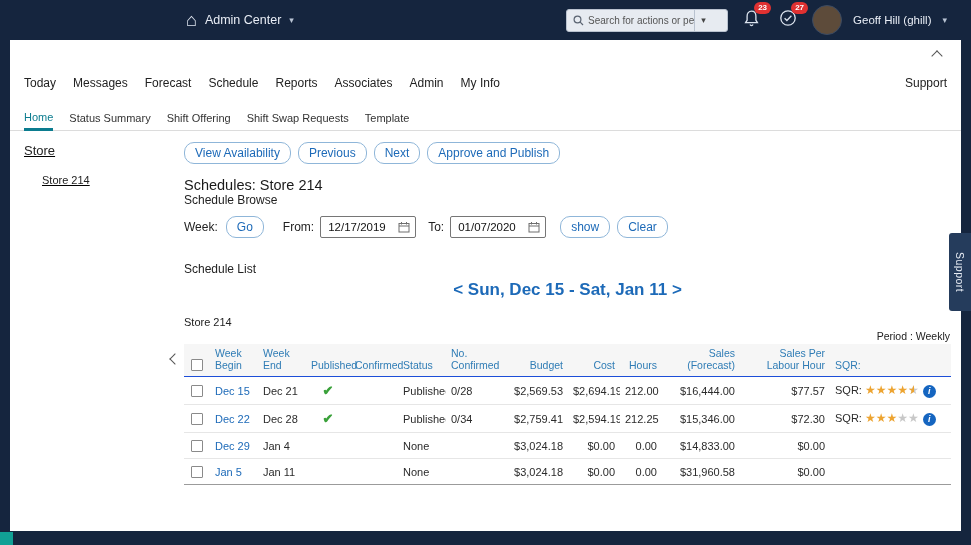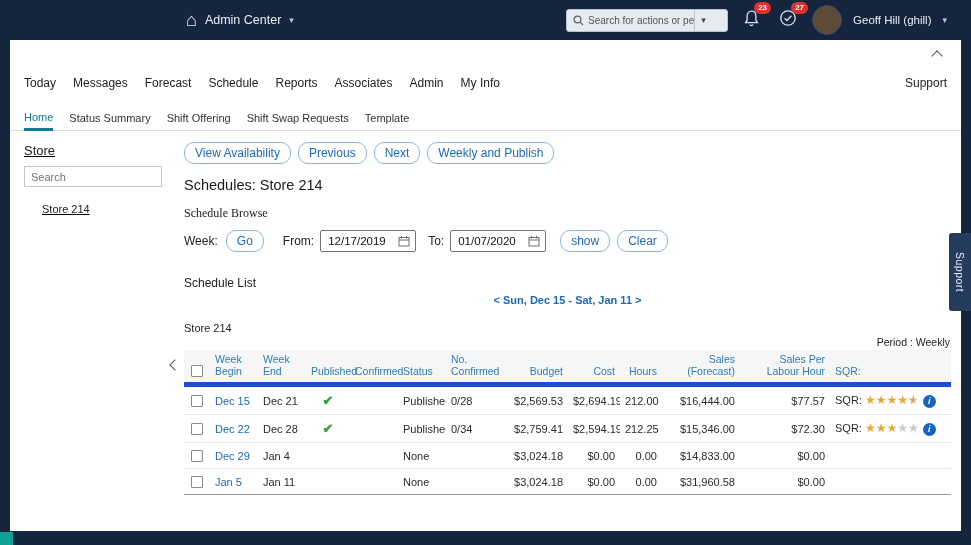--- a/index.html
+++ b/index.html
@@ -49,42 +49,42 @@
 
   .body { display:flex; }
   .sidebar { width:162px; padding:12px 0 0 14px; flex-shrink:0;text-decoration:underline; }
   .sidebar-title { font-size:13px; color:#222; }
   .sidebar-search { margin-top:8px; width:138px; height:21px; border:1px solid #c6c6c6; font-size:11px; padding:0 6px; outline:none; font-family:inherit; color:#333; }
   .store-item { margin:16px 0 0 18px; font-size:11px; color:#222; cursor:pointer; }
 
   .content { flex:1; padding:11px 10px 0 12px; position:relative; }
   .btn { background:#fff; border:1px solid #8fb6d9; color:#1d6ab8; font-size:12px; padding:3px 10px; border-radius:10px; margin-right:7px; cursor:pointer; font-family:inherit; white-space:nowrap; }
   .page-title { margin-top:13px; font-size:14.5px; font-weight:normal; color:#1a1a1a; }
-  .section-label { margin-top:13px; font-size:12px; color:#222;font-family:Liberation Serif, serif; }
+  .section-label { margin-top:0; font-size:12px; color:#222; }
 
   .week-row { display:flex; align-items:center; margin-top:9px; font-size:12px; color:#222; }
   .selectbox { display:flex; align-items:center; justify-content:space-between; border:1px solid #767676; height:22px; width:106px; margin-left:6px; padding:0 5px 0 7px; font-size:11.5px; font-weight:bold; color:#111; border-radius:2px; background:#fff; cursor:pointer; }
   .selarrow { font-size:7px; color:#333; }
   .gobtn { margin-left:8px; }
   .lbl { margin-left:12px; }
   .datebox { display:flex; align-items:center; justify-content:space-between; border:1px solid #767676; height:22px; width:96px; margin-left:6px; padding:0 5px 0 7px; font-size:11.5px; color:#111; background:#fff; border-radius:2px; cursor:text; }
   .cal { display:flex; cursor:pointer; }
   .showbtn { margin-left:14px; }
 
   .list-heading { margin-top:24px; font-size:12px; color:#222; }
-  .range-nav { text-align:center; margin-top:4px; font-size:11px; font-weight:bold; color:#1d6ab8; cursor:pointer; }
+  .range-nav { text-align:center; margin-top:4px; font-size:17px; font-weight:bold; color:#1d6ab8; cursor:pointer; }
   .store-label { margin-top:16px; font-size:11px; color:#222; }
   .period-row { text-align:right; font-size:10.5px; color:#222; margin-top:2px; padding-right:1px; }
 
   .table-wrap { position:relative; margin-top:2px; }
   .back-chevron { position:absolute; left:-15px; top:10px; width:10px; height:10px; cursor:pointer; }
   .back-chevron::before { content:""; position:absolute; left:2px; top:1px; width:7px; height:7px; border-left:1.5px solid #555; border-bottom:1.5px solid #555; transform:rotate(45deg); }
 
   table { width:100%; border-collapse:collapse; table-layout:fixed; }
-  thead th { background:#f6f6f6; color:#2f7cb5; font-weight:normal; font-size:10.5px; padding:3px 5px 5px; vertical-align:bottom; border-bottom:5px solid #1d4ed8; cursor:pointer; }
+  thead th { background:#f6f6f6; color:#2f7cb5; font-weight:normal; font-size:10.5px; padding:3px 5px 5px; vertical-align:bottom; border-bottom:1px solid #1d4ed8; cursor:pointer; }
   tbody td { font-size:11px; color:#2b2b2b; padding:6px 5px; border-bottom:1px solid #e6e6e6; vertical-align:middle; overflow:hidden; white-space:nowrap; }
   tbody tr:last-child td { border-bottom:1px solid #9b9b9b; }
   .c-right { text-align:right; }
   .c-center { text-align:center; }
 
   .cb { display:inline-block; width:12px; height:12px; border:1px solid #8a8a8a; background:#fff; vertical-align:middle; border-radius:1px; cursor:pointer; }
   .link { color:#1d6ab8; text-decoration:none; cursor:pointer; }
   .check { color:#3aa13a; font-size:13px; font-weight:bold; }
   .star { font-size:12px; color:#c8c8c8; }
   .star.full { color:#eda431; }
@@ -163,28 +163,27 @@
       <span class="sub-tab active">Home</span>
       <span class="sub-tab">Status Summary</span>
       <span class="sub-tab">Shift Offering</span>
       <span class="sub-tab">Shift Swap Requests</span>
       <span class="sub-tab">Template</span>
     </div>
 
   <div class="body">
     <aside class="sidebar">
       <div class="sidebar-title">Store</div>
-      <input class="sidebar-search" placeholder="Search" style="">
       <div>
           <div class="store-item">Store 214</div>
         </div>
     </aside>
 
     <section class="content">
-      <div class="toolbar"><button class="btn">View Availability</button><button class="btn">Previous</button><button class="btn">Next</button><button class="btn">Weekly and Publish</button></div>
+      <div class="toolbar"><button class="btn">View Availability</button><button class="btn">Previous</button><button class="btn">Next</button><button class="btn">Approve and Publish</button></div>
 
       <h1 class="page-title">Schedules: Store 214</h1>
       <div class="section-label">Schedule Browse</div>
 
       <div class="week-row">
         <span>Week:</span>
         <button class="btn gobtn">Go</button>
         <span class="lbl">From:</span>
         <div class="datebox">
           <span>12/17/2019</span>

